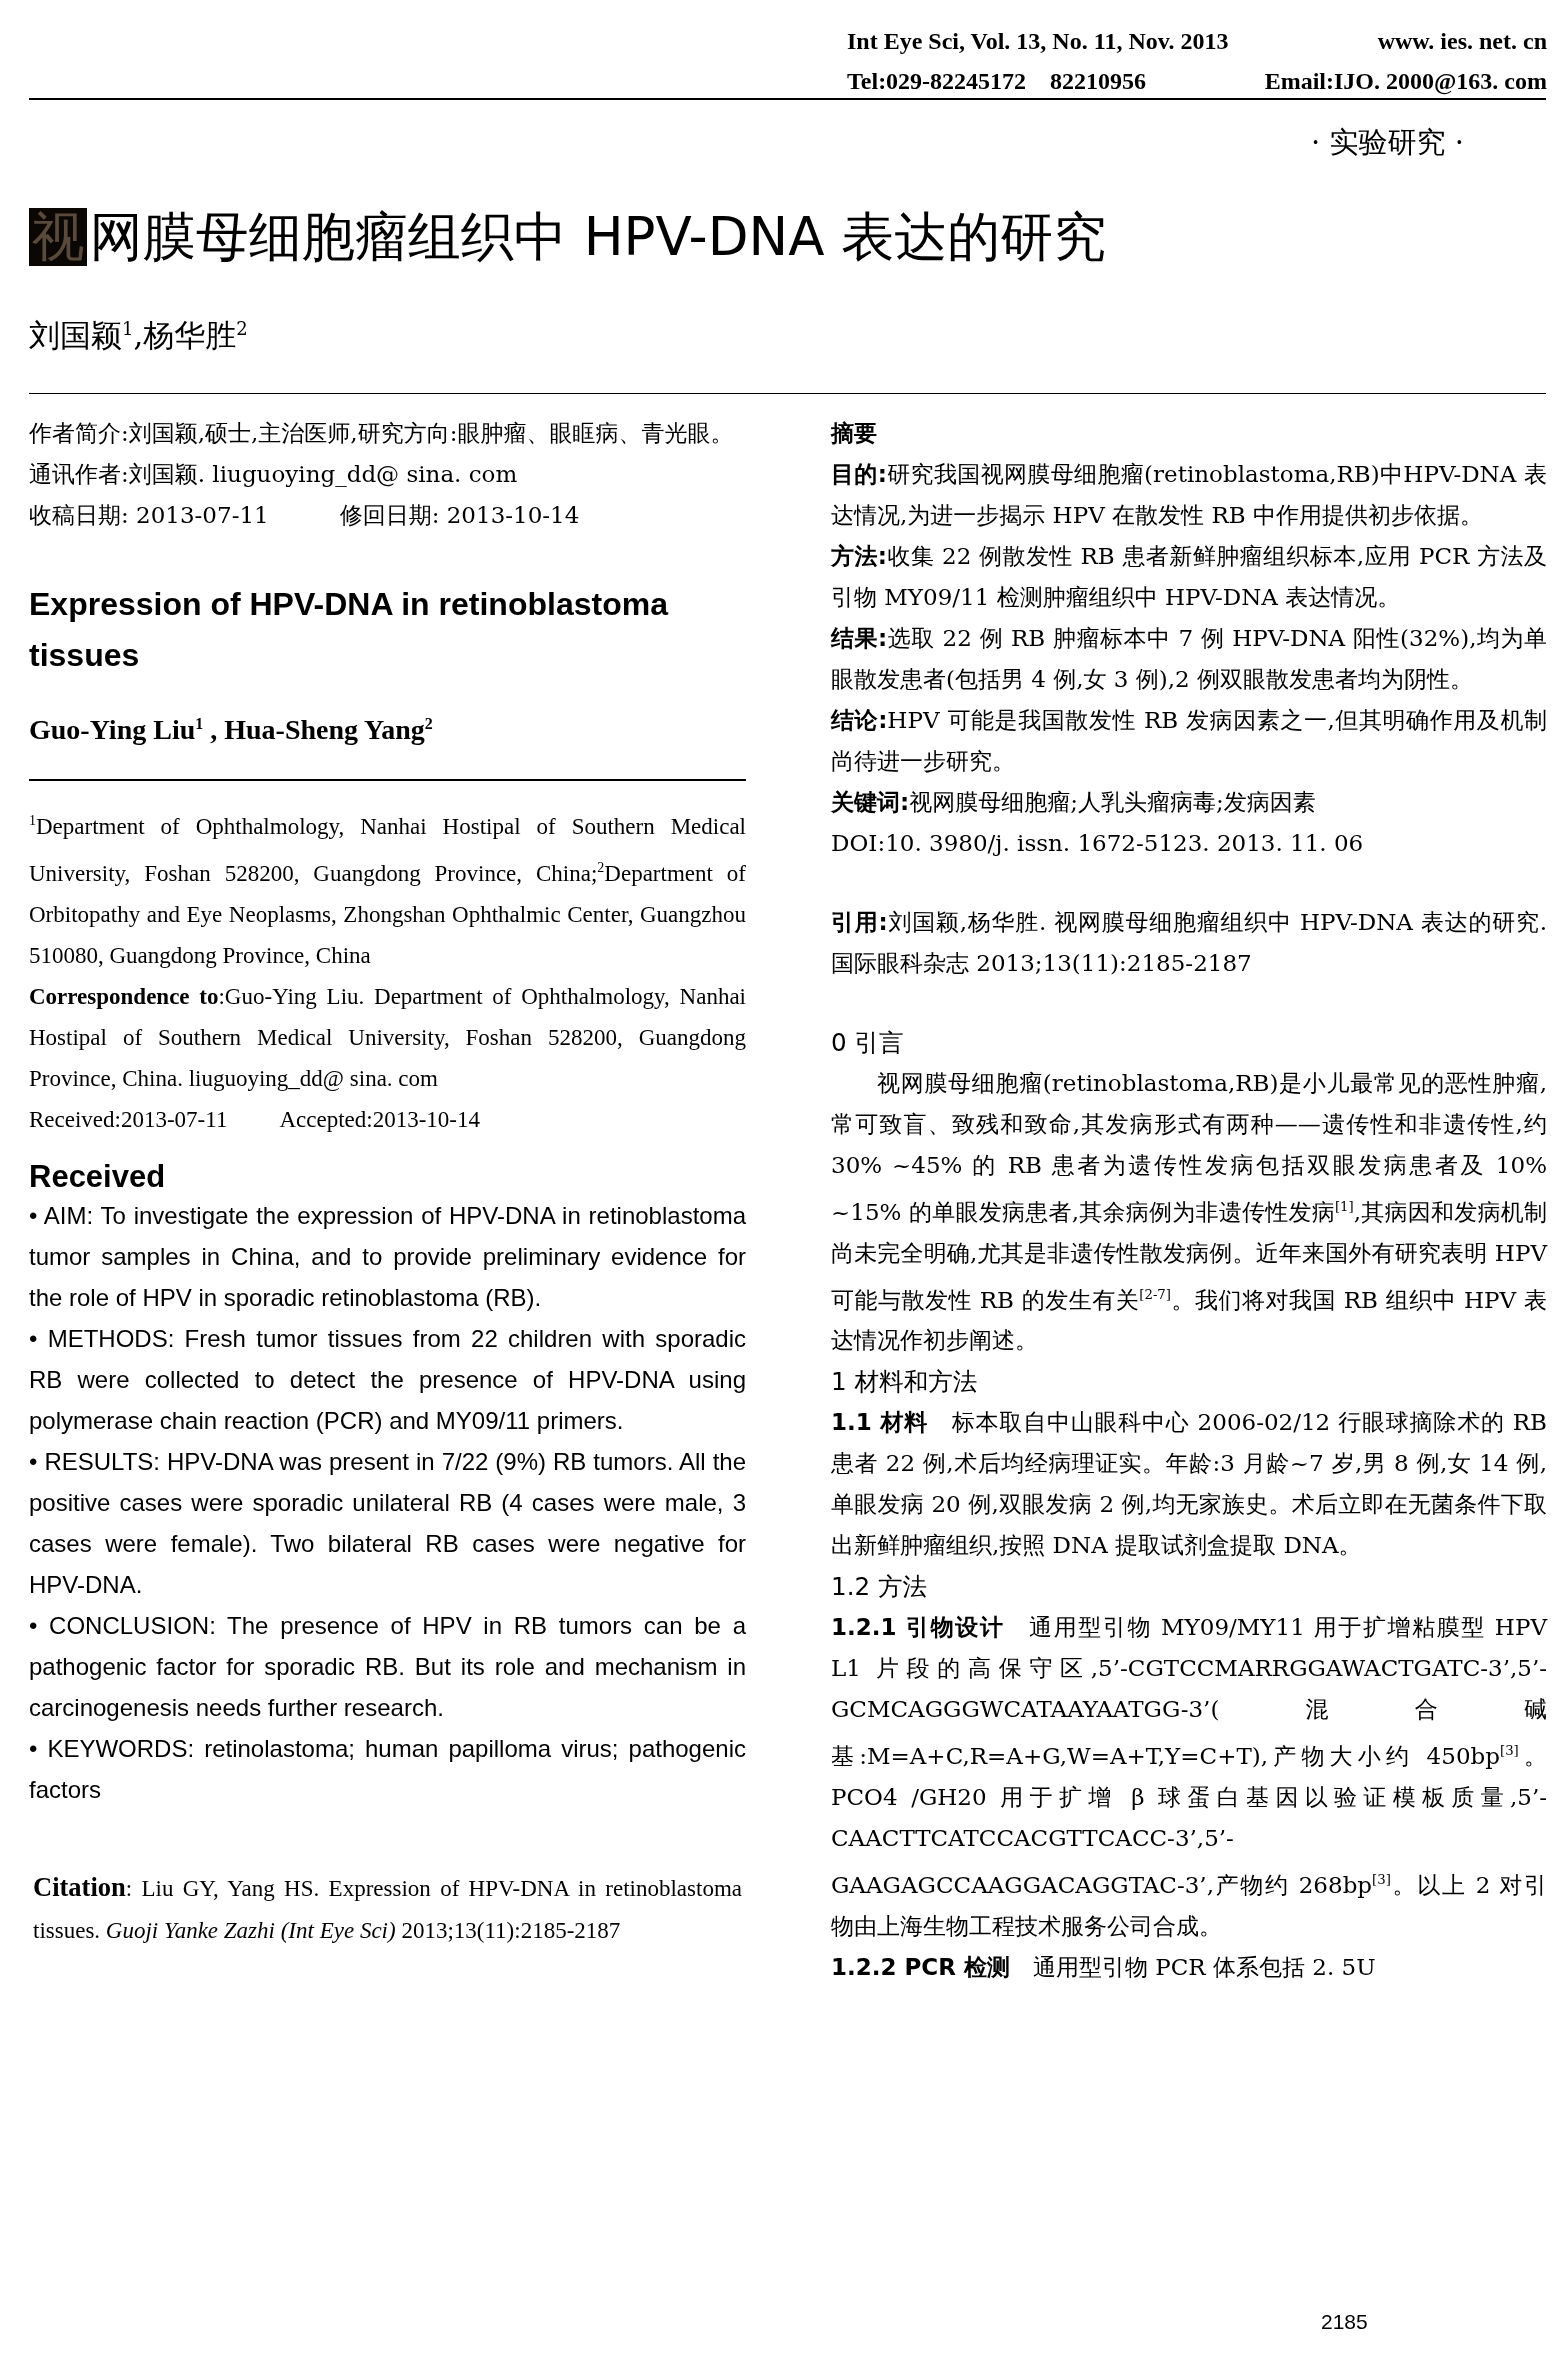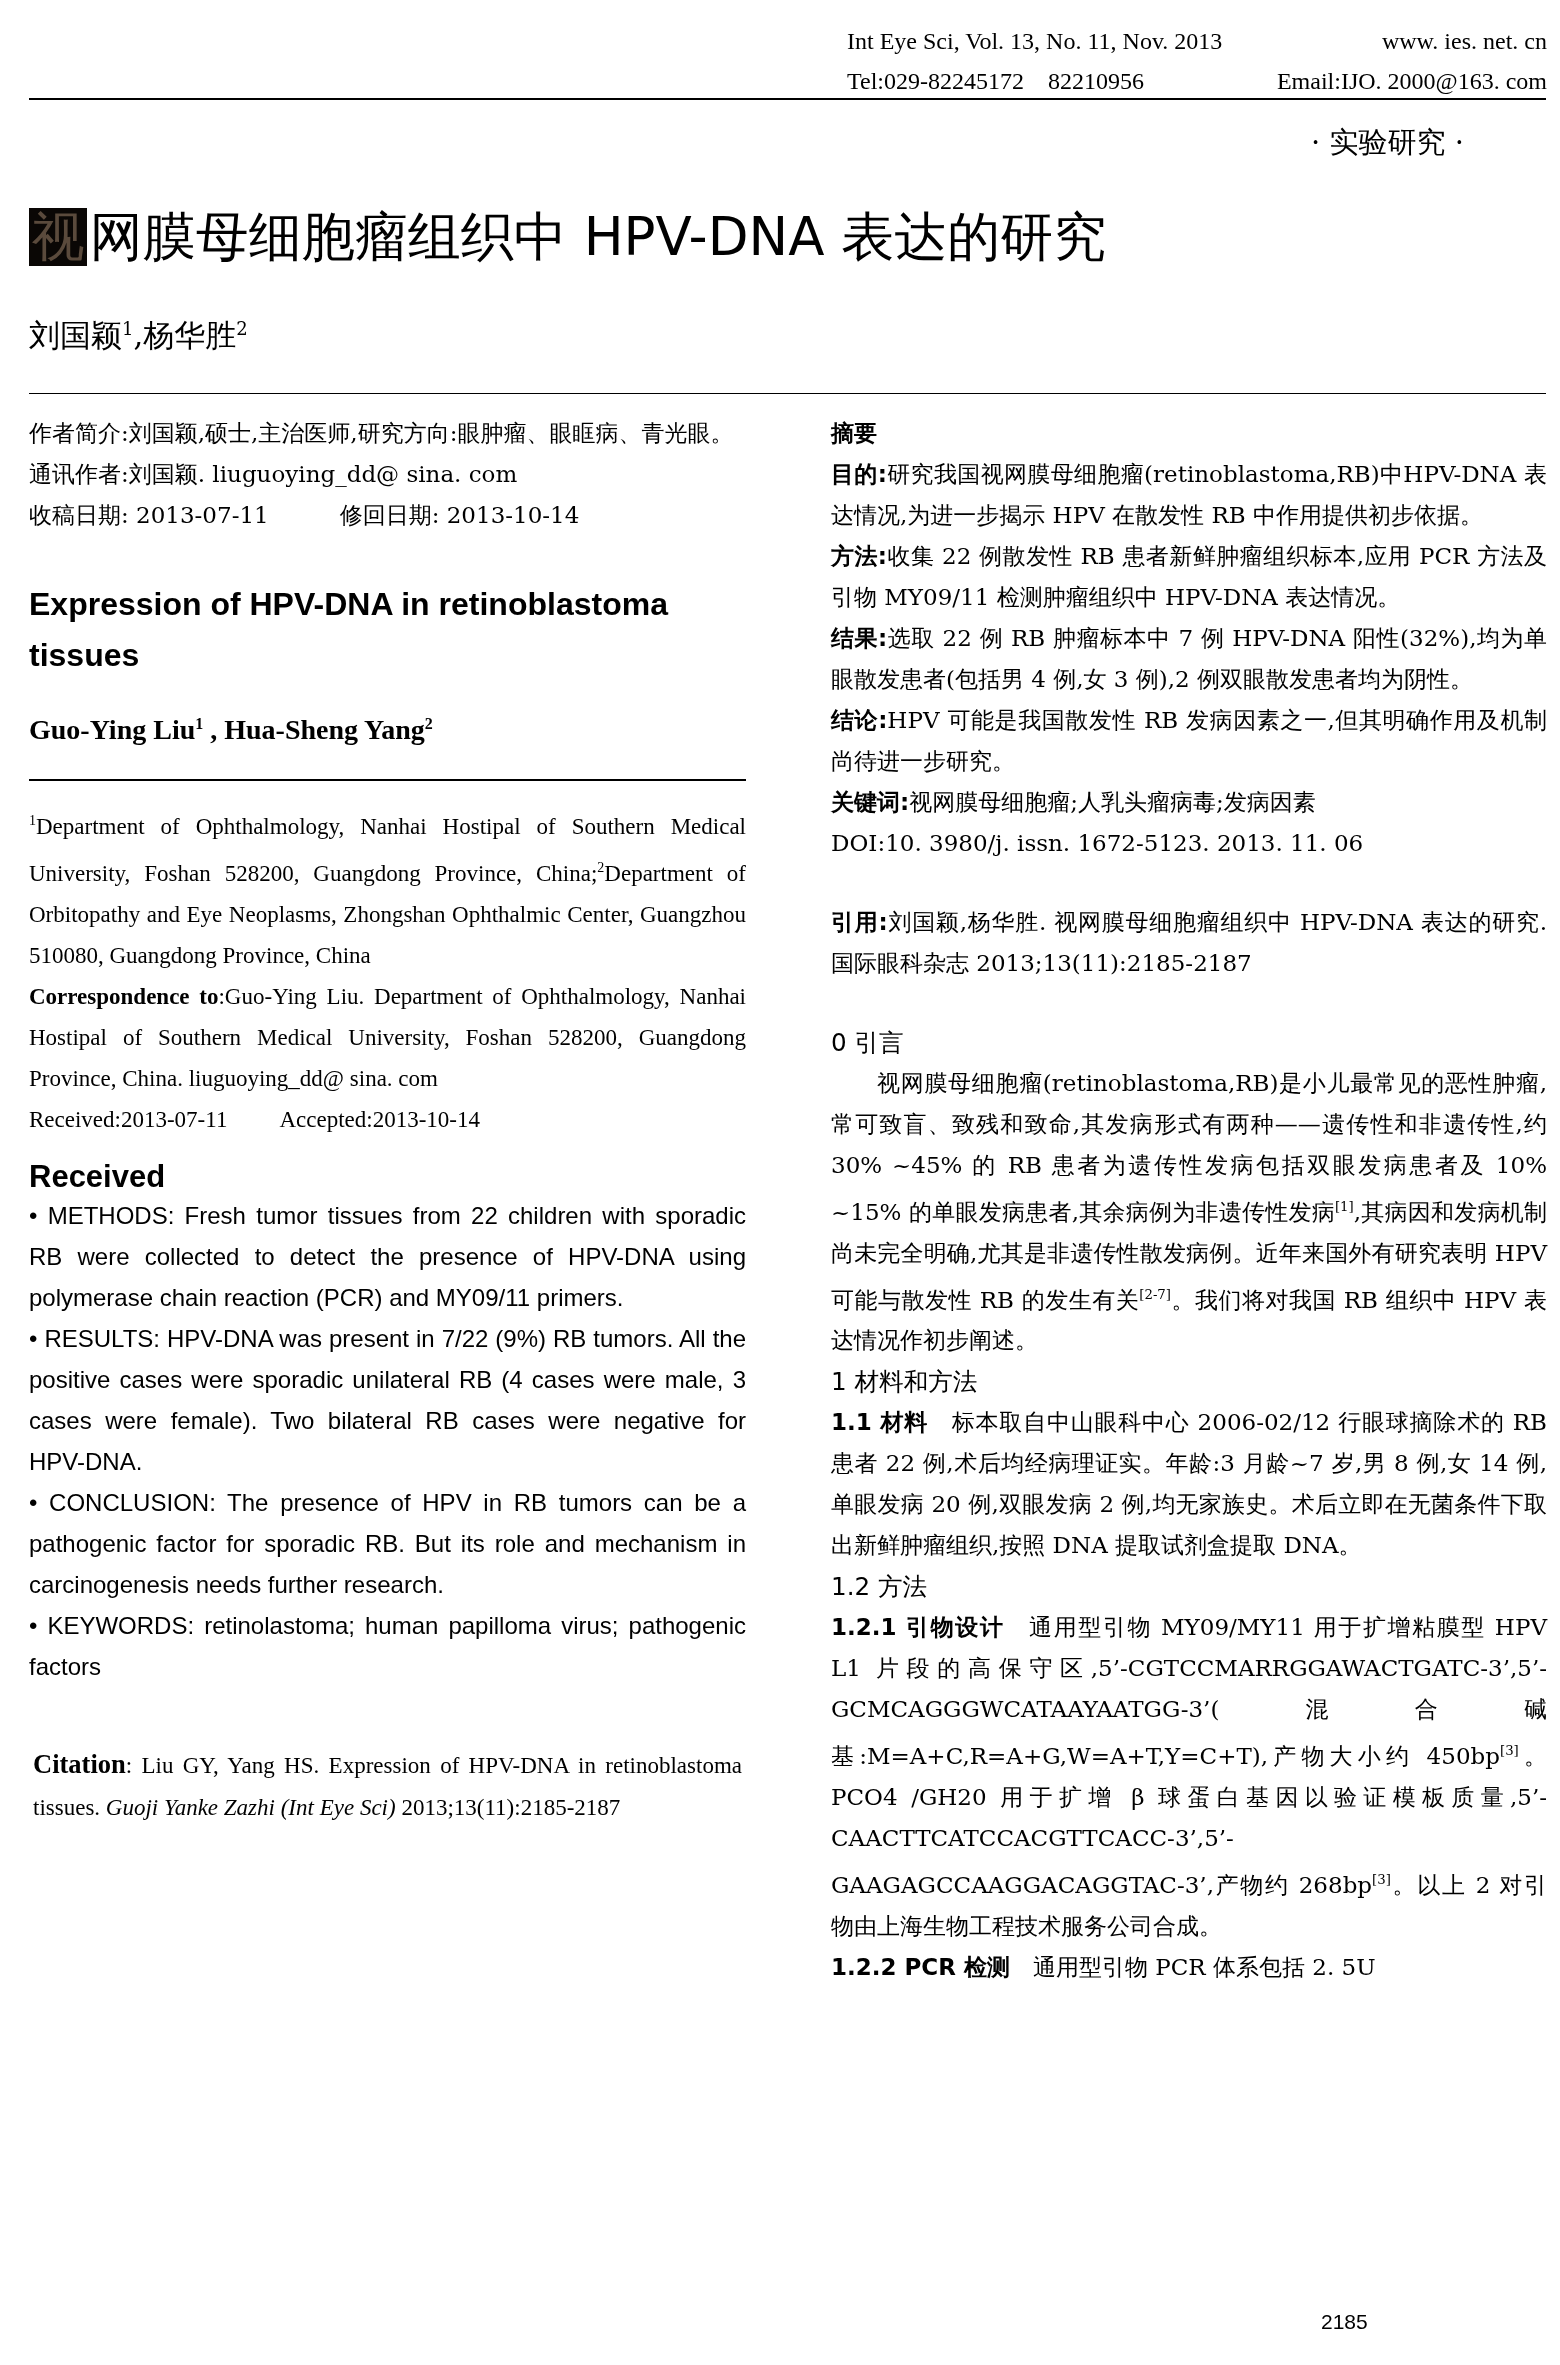--- a/index.html
+++ b/index.html
@@ -3,21 +3,21 @@
 <meta charset="utf-8">
 <style>
   html, body { margin: 0; padding: 0; background: #ffffff; }
   body {
     width: 1560px; height: 2366px; position: relative; overflow: hidden;
     font-family: "DejaVu Serif", "Liberation Serif", serif; color: #000;
   }
 
   
   .hdr { position: absolute; left: 847px; width: 700px; font-family: "Liberation Serif", serif;
-         font-weight: normal; font-size: 24px; display: flex; justify-content: space-between; line-height: 1; }
+         font-weight: bold; font-size: 24px; display: flex; justify-content: space-between; line-height: 1; }
   .hdr1 { top: 29px; }
   .hdr2 { top: 69px; }
   .hdr-rule { position: absolute; left: 29px; top: 98px; width: 1517px; height: 2.4px; background: #000; }
   .section-tag { position: absolute; left: 1311px; top: 123px; font-size: 29px; font-family: "DejaVu Serif", serif; }
 
   
   .title { position: absolute; left: 29px; top: 208px; font-family: "DejaVu Sans", sans-serif;
            font-size: 53px; line-height: 1.05; display: flex; align-items: center; white-space: nowrap; }
   .title-first { display: inline-block; background: #0a0705; color: #5a4a3c; width: 58px; height: 58px;
                  text-align: center; line-height: 58px; margin-right: 2.8px; }
@@ -98,20 +98,21 @@
   <p class="aff">
     <b>Correspondence to</b><span>:Guo-Ying Liu. Department of Ophthalmology, Nanhai Hostipal of Southern Medical University, Foshan 528200, Guangdong Province, China. liuguoying_dd@ sina. com</span>
   </p>
   <p class="aff">
     <span>Received:2013-07-11</span><span style="display:inline-block;width:52px"></span><span>Accepted:2013-10-14</span>
   </p>
 
   <div style="height: 19px"></div>
   <p class="abs-h">Received</p>
   <div id="abs-items">
+    <p class="abs-p"><span class="lbl">• AIM:</span><span> To investigate the expression of HPV-DNA in retinoblastoma tumor samples in China, and to provide preliminary evidence for the role of HPV in sporadic retinoblastoma (RB).</span></p>
     <p class="abs-p"><span class="lbl">• METHODS:</span><span> Fresh tumor tissues from 22 children with sporadic RB were collected to detect the presence of HPV-DNA using polymerase chain reaction (PCR) and MY09/11 primers.</span></p>
     <p class="abs-p"><span class="lbl">• RESULTS:</span><span> HPV-DNA was present in 7/22 (9%) RB tumors. All the positive cases were sporadic unilateral RB (4 cases were male, 3 cases were female). Two bilateral RB cases were negative for HPV-DNA.</span></p>
     <p class="abs-p"><span class="lbl">• CONCLUSION:</span><span> The presence of HPV in RB tumors can be a pathogenic factor for sporadic RB. But its role and mechanism in carcinogenesis needs further research.</span></p>
     <p class="abs-p"><span class="lbl">• KEYWORDS:</span><span> retinolastoma; human papilloma virus; pathogenic factors</span></p>
   </div>
 
   <div style="height: 52px"></div>
   <p class="cite">
     <b>Citation</b><span>: Liu GY, Yang HS. Expression of HPV-DNA in retinoblastoma tissues. </span><i>Guoji Yanke Zazhi (Int Eye Sci)</i><span> 2013;13(11):2185-2187</span>
   </p>

